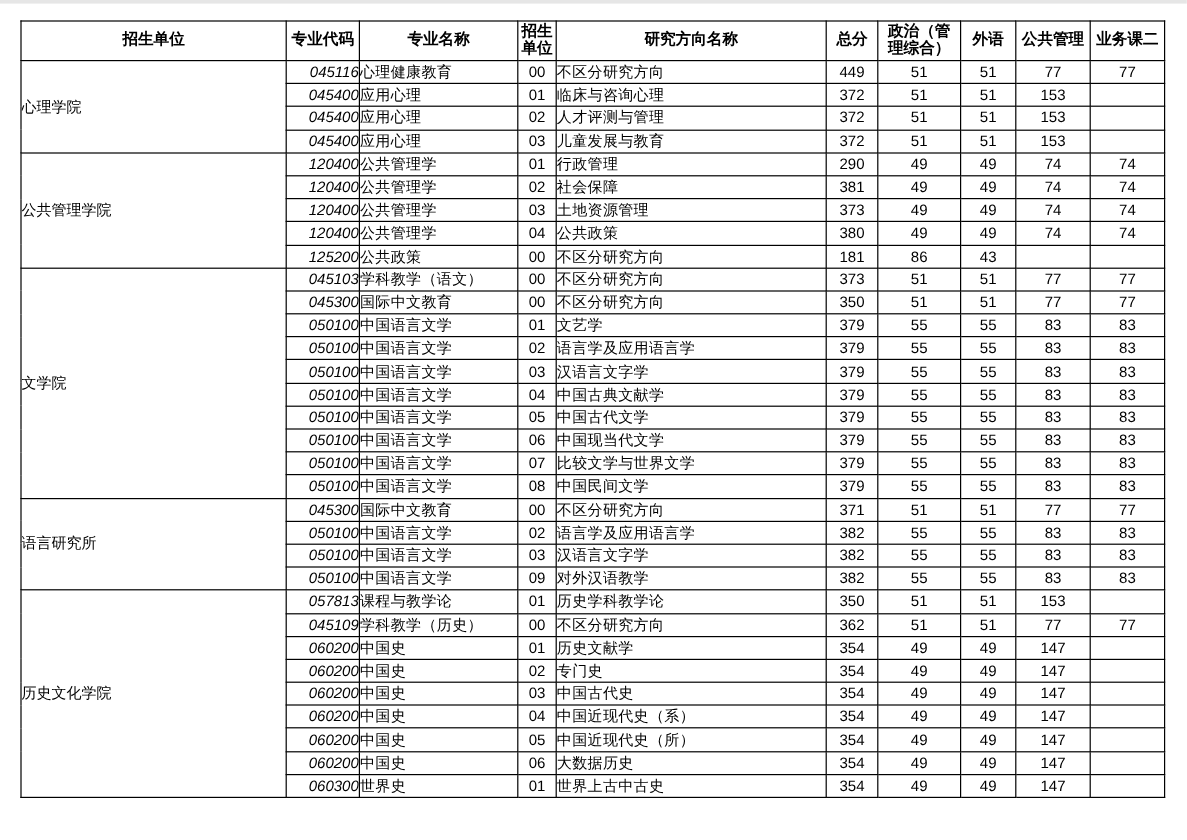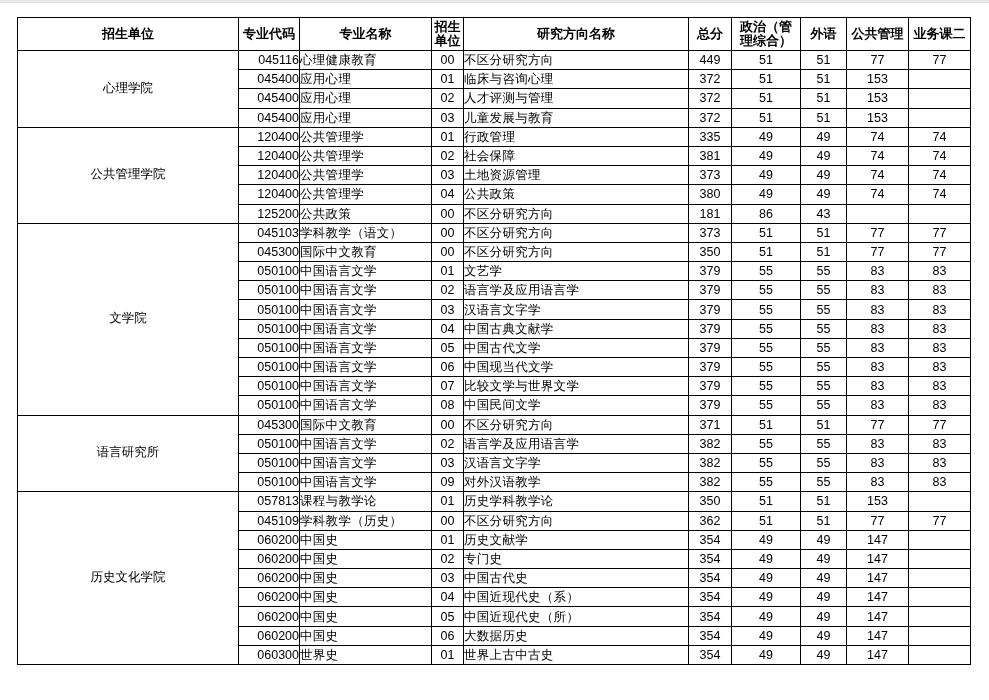--- a/index.html
+++ b/index.html
@@ -5,23 +5,23 @@
   html, body { margin: 0; padding: 0; background: #ffffff; }
   body { width: 989px; height: 700px; position: relative; overflow: hidden;
          font-family: "Liberation Sans", "DejaVu Sans", sans-serif; color: #000; }
   .topbar { position: absolute; left: 0; top: 0; width: 989px; height: 3px; background: #e6e6e6; }
   table.score { position: absolute; left: 17px; top: 17px; border-collapse: collapse;
                 table-layout: fixed; width: 953px; }
   table.score th, table.score td { border: 1.3px solid #000; padding: 0; overflow: hidden; white-space: nowrap; }
   table.score th { height: 32px; font-size: 13px; font-weight: bold; 
                    line-height: 14px; font-family: "DejaVu Sans", sans-serif; }
   table.score td { height: 18.2px; font-size: 12.5px; line-height: 18px; }
-  td.unit { text-align: center; font-family: Liberation Mono, monospace; font-size: 12.5px; }
+  td.unit { font-family: Liberation Sans, sans-serif; font-size: 12.5px; }
   td.num { text-align: center; font-size: 13px; }
-  td.code { text-align: right; padding-right: 5px; font-size: 13px; }
+  td.code { text-align: right; padding-right: 5px; font-size: 13px; font-style: italic; }
   td.txt { text-align: left; padding-left: 2px; font-family: "DejaVu Serif", serif; font-size: 12px; letter-spacing: 0.3px; }
   th.small { font-size: 12.5px; }
 </style>
 </head>
 <body>
 
 <div class="topbar"></div>
 
 <table class="score">
   <colgroup>
@@ -99,21 +99,21 @@
         <td class="num">51</td>
         <td class="num">153</td>
         <td class="num"></td>
       </tr>
       <tr>
         <td class="unit" rowspan="5">公共管理学院</td>
         <td class="code">120400</td>
         <td class="txt">公共管理学</td>
         <td class="num">01</td>
         <td class="txt">行政管理</td>
-        <td class="num">335</td>
+        <td class="num">290</td>
         <td class="num">49</td>
         <td class="num">49</td>
         <td class="num">74</td>
         <td class="num">74</td>
       </tr>
       <tr>
         <td class="code">120400</td>
         <td class="txt">公共管理学</td>
         <td class="num">02</td>
         <td class="txt">社会保障</td>

